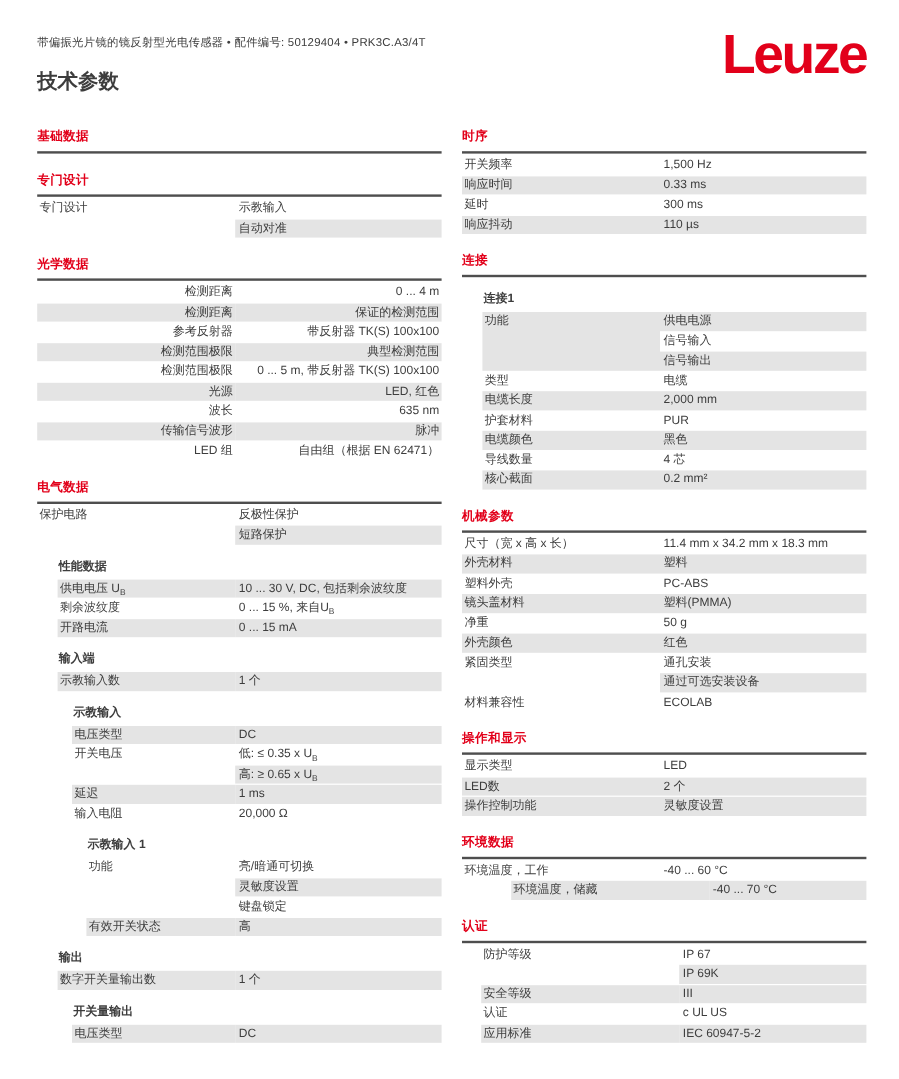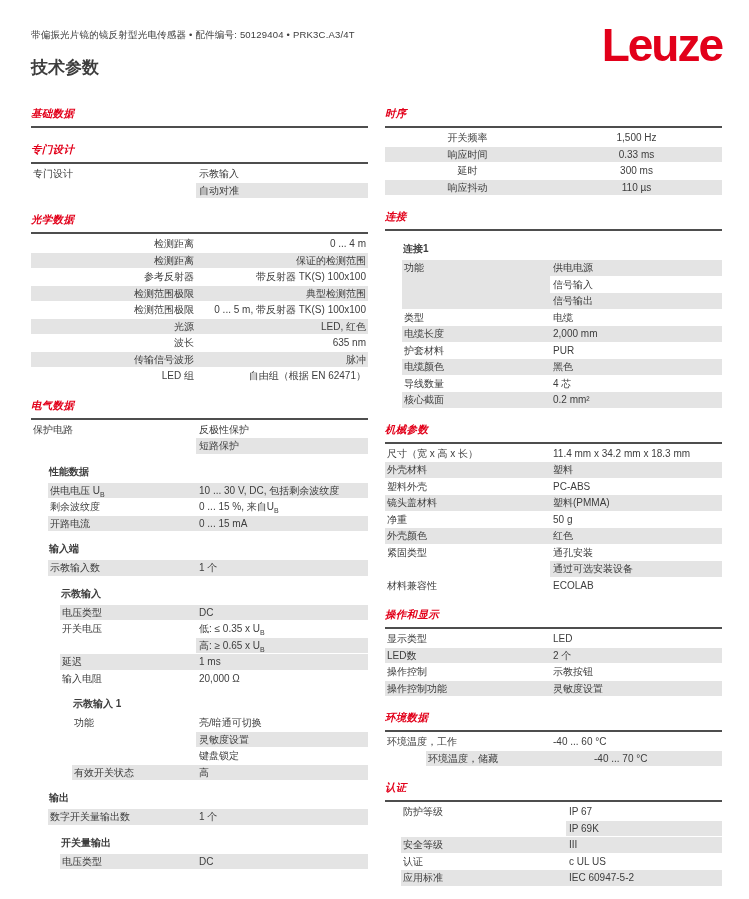--- a/index.html
+++ b/index.html
@@ -24,21 +24,20 @@
     font-size:46px;font-weight:bold;color:var(--accent);
     letter-spacing:-2px;line-height:0.95;margin-top:-2px;
   }
   .columns{display:flex;gap:17px;margin-top:13px;}
   .column{width:337px;}
   .heading{
     color:var(--accent);font-weight:bold;font-size:10.5px;
     margin-top:15px;padding-bottom:5px;
     border-bottom:2px solid var(--rule);
     letter-spacing:.3px;
-    font-style:italic;
   }
   .subheading{
     font-weight:bold;font-size:10px;margin-top:9px;
     padding:2px 0 2px 1px;
   }
   .spec-table{margin-top:2px;}
   .row{display:flex;margin-bottom:1px;}
   .lbl{
     flex:none;font-size:10px;padding:2px 2px 1px 2px;line-height:12.5px;
   }
@@ -231,21 +230,21 @@
           <div class="row">
             <div class="lbl shaded" style="width: 136px;">电压类型</div>
             <div class="vals">
               <div class="vline shaded">DC</div>
             </div>
           </div>
         </div>
       </div>
     <div class="column">
         <div class="heading">时序</div>
-        <div class="spec-table" style="margin-left: 0px; text-align: center;">
+        <div class="spec-table" style="margin-left: 0px;">
           <div class="row">
             <div class="lbl" style="width: 165px;">开关频率</div>
             <div class="vals">
               <div class="vline">1,500 Hz</div>
             </div>
           </div>
           <div class="row">
             <div class="lbl shaded" style="width: 165px;">响应时间</div>
             <div class="vals">
               <div class="vline shaded">0.33 ms</div>
@@ -369,26 +368,20 @@
           <div class="row">
             <div class="lbl" style="width: 165px;">显示类型</div>
             <div class="vals">
               <div class="vline">LED</div>
             </div>
           </div>
           <div class="row">
             <div class="lbl shaded" style="width: 165px;">LED数</div>
             <div class="vals">
               <div class="vline shaded">2 个</div>
-            </div>
-          </div>
-          <div class="row">
-            <div class="lbl" style="width: 165px;">操作控制</div>
-            <div class="vals">
-              <div class="vline">示教按钮</div>
             </div>
           </div>
           <div class="row">
             <div class="lbl shaded" style="width: 165px;">操作控制功能</div>
             <div class="vals">
               <div class="vline shaded">灵敏度设置</div>
             </div>
           </div>
         </div>
         <div class="heading">环境数据</div>

